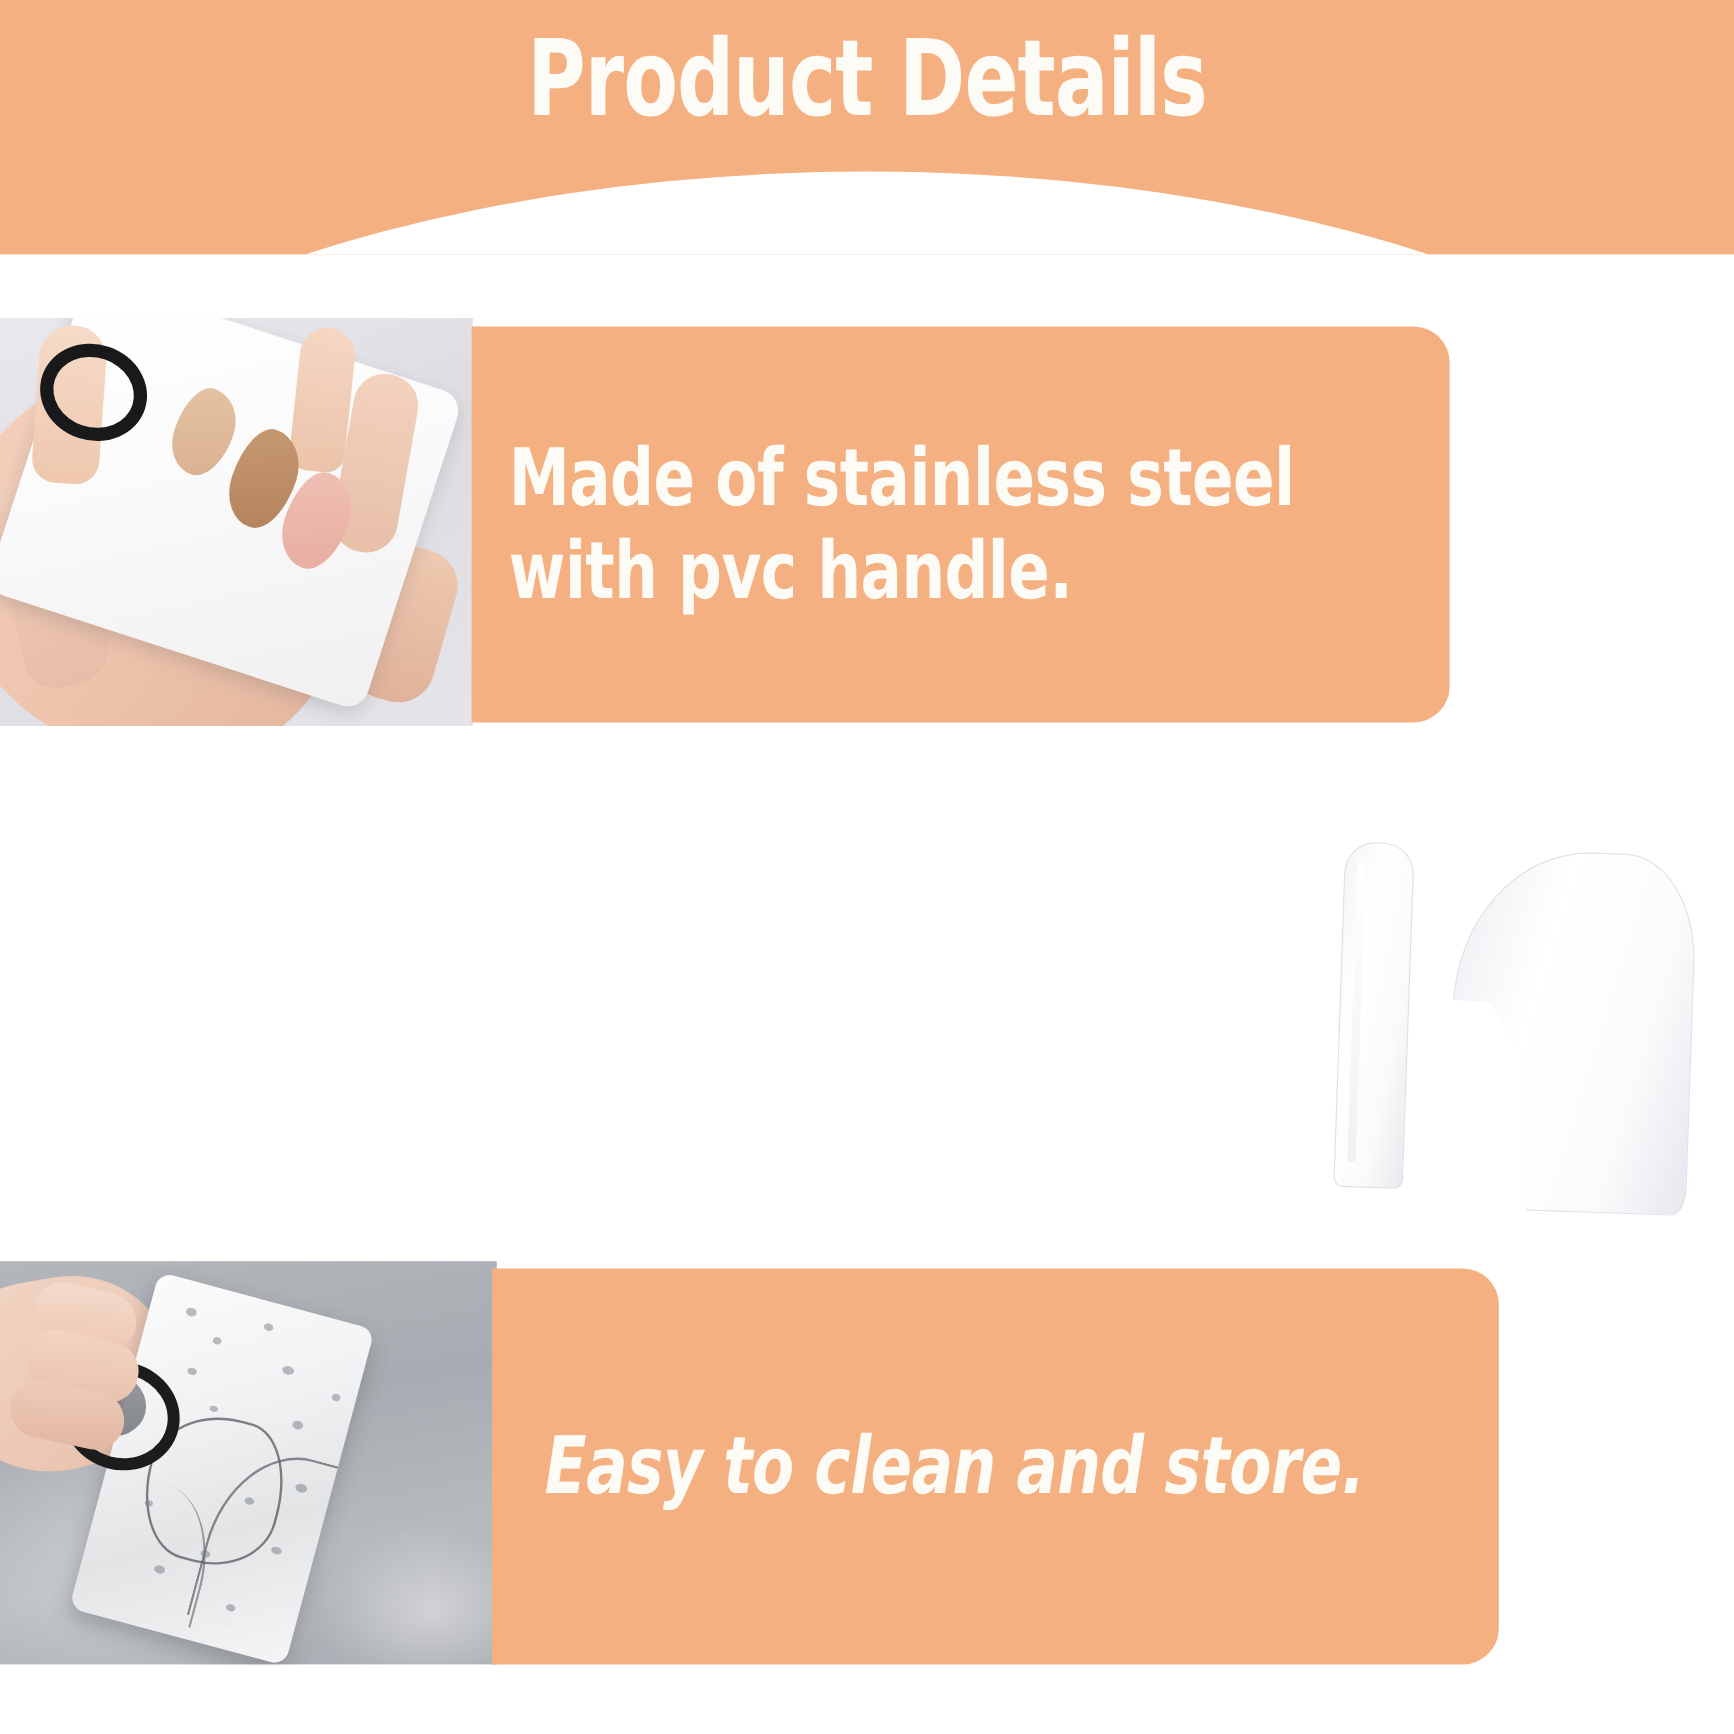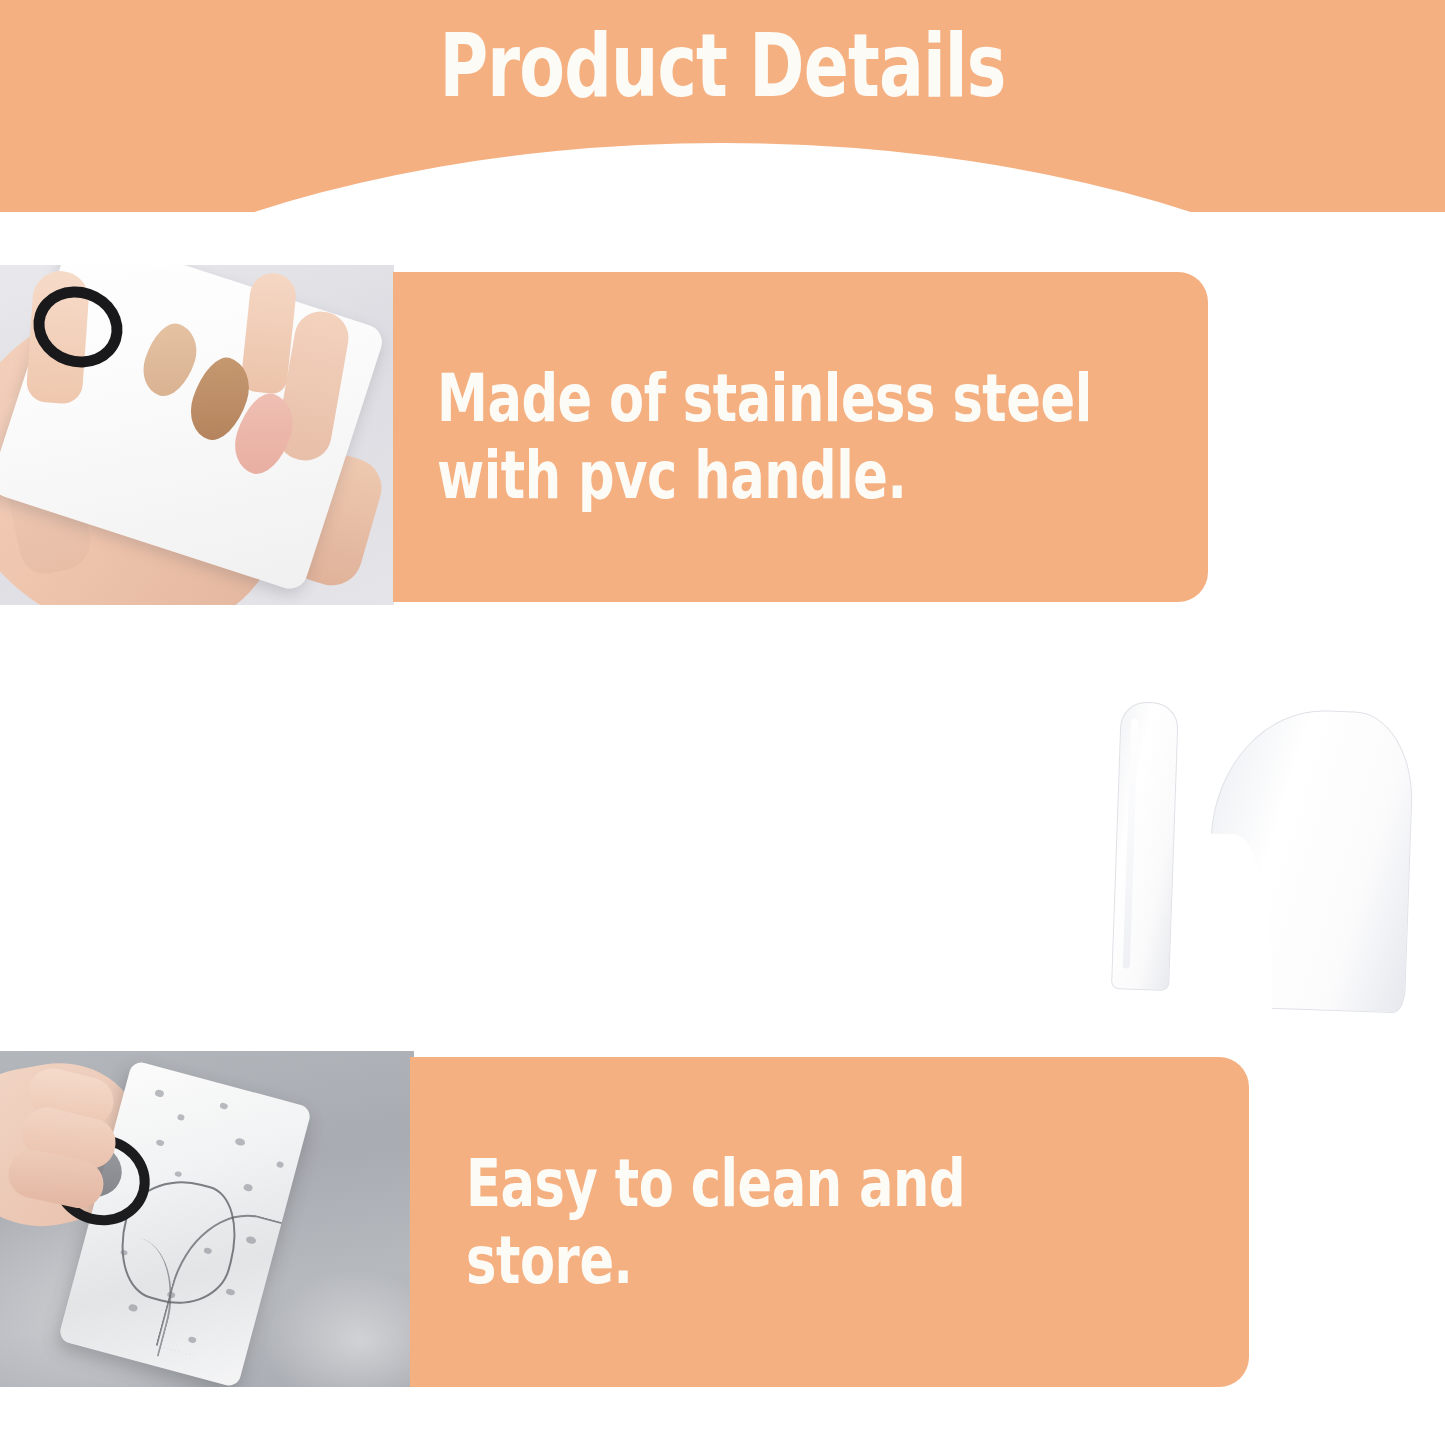--- a/index.html
+++ b/index.html
@@ -78,39 +78,40 @@
     white-space: pre-line;
   }
 
   
   #card-1 {
     left: 393px;
     top: 272px;
     width: 815px;
     height: 330px;
     border-radius: 0 30px 30px 0;
-    padding-left: 44px;
+    padding-left: 31px;
   }
   
   #card-2 {
     left: 188px;
     top: 662px;
     width: 855px;
     height: 334px;
     border-radius: 30px 0 0 30px;
     padding-left: 78px;
   }
   
   #card-3 {
     left: 410px;
     top: 1057px;
     width: 839px;
     height: 330px;
     border-radius: 0 30px 30px 0;
-    padding-left: 56px;
+    padding-left: 44px;
+    font-style: italic;
   }
 
   
   .photo {
     position: absolute;
     overflow: hidden;
   }
 
   
   #photo-1 {

